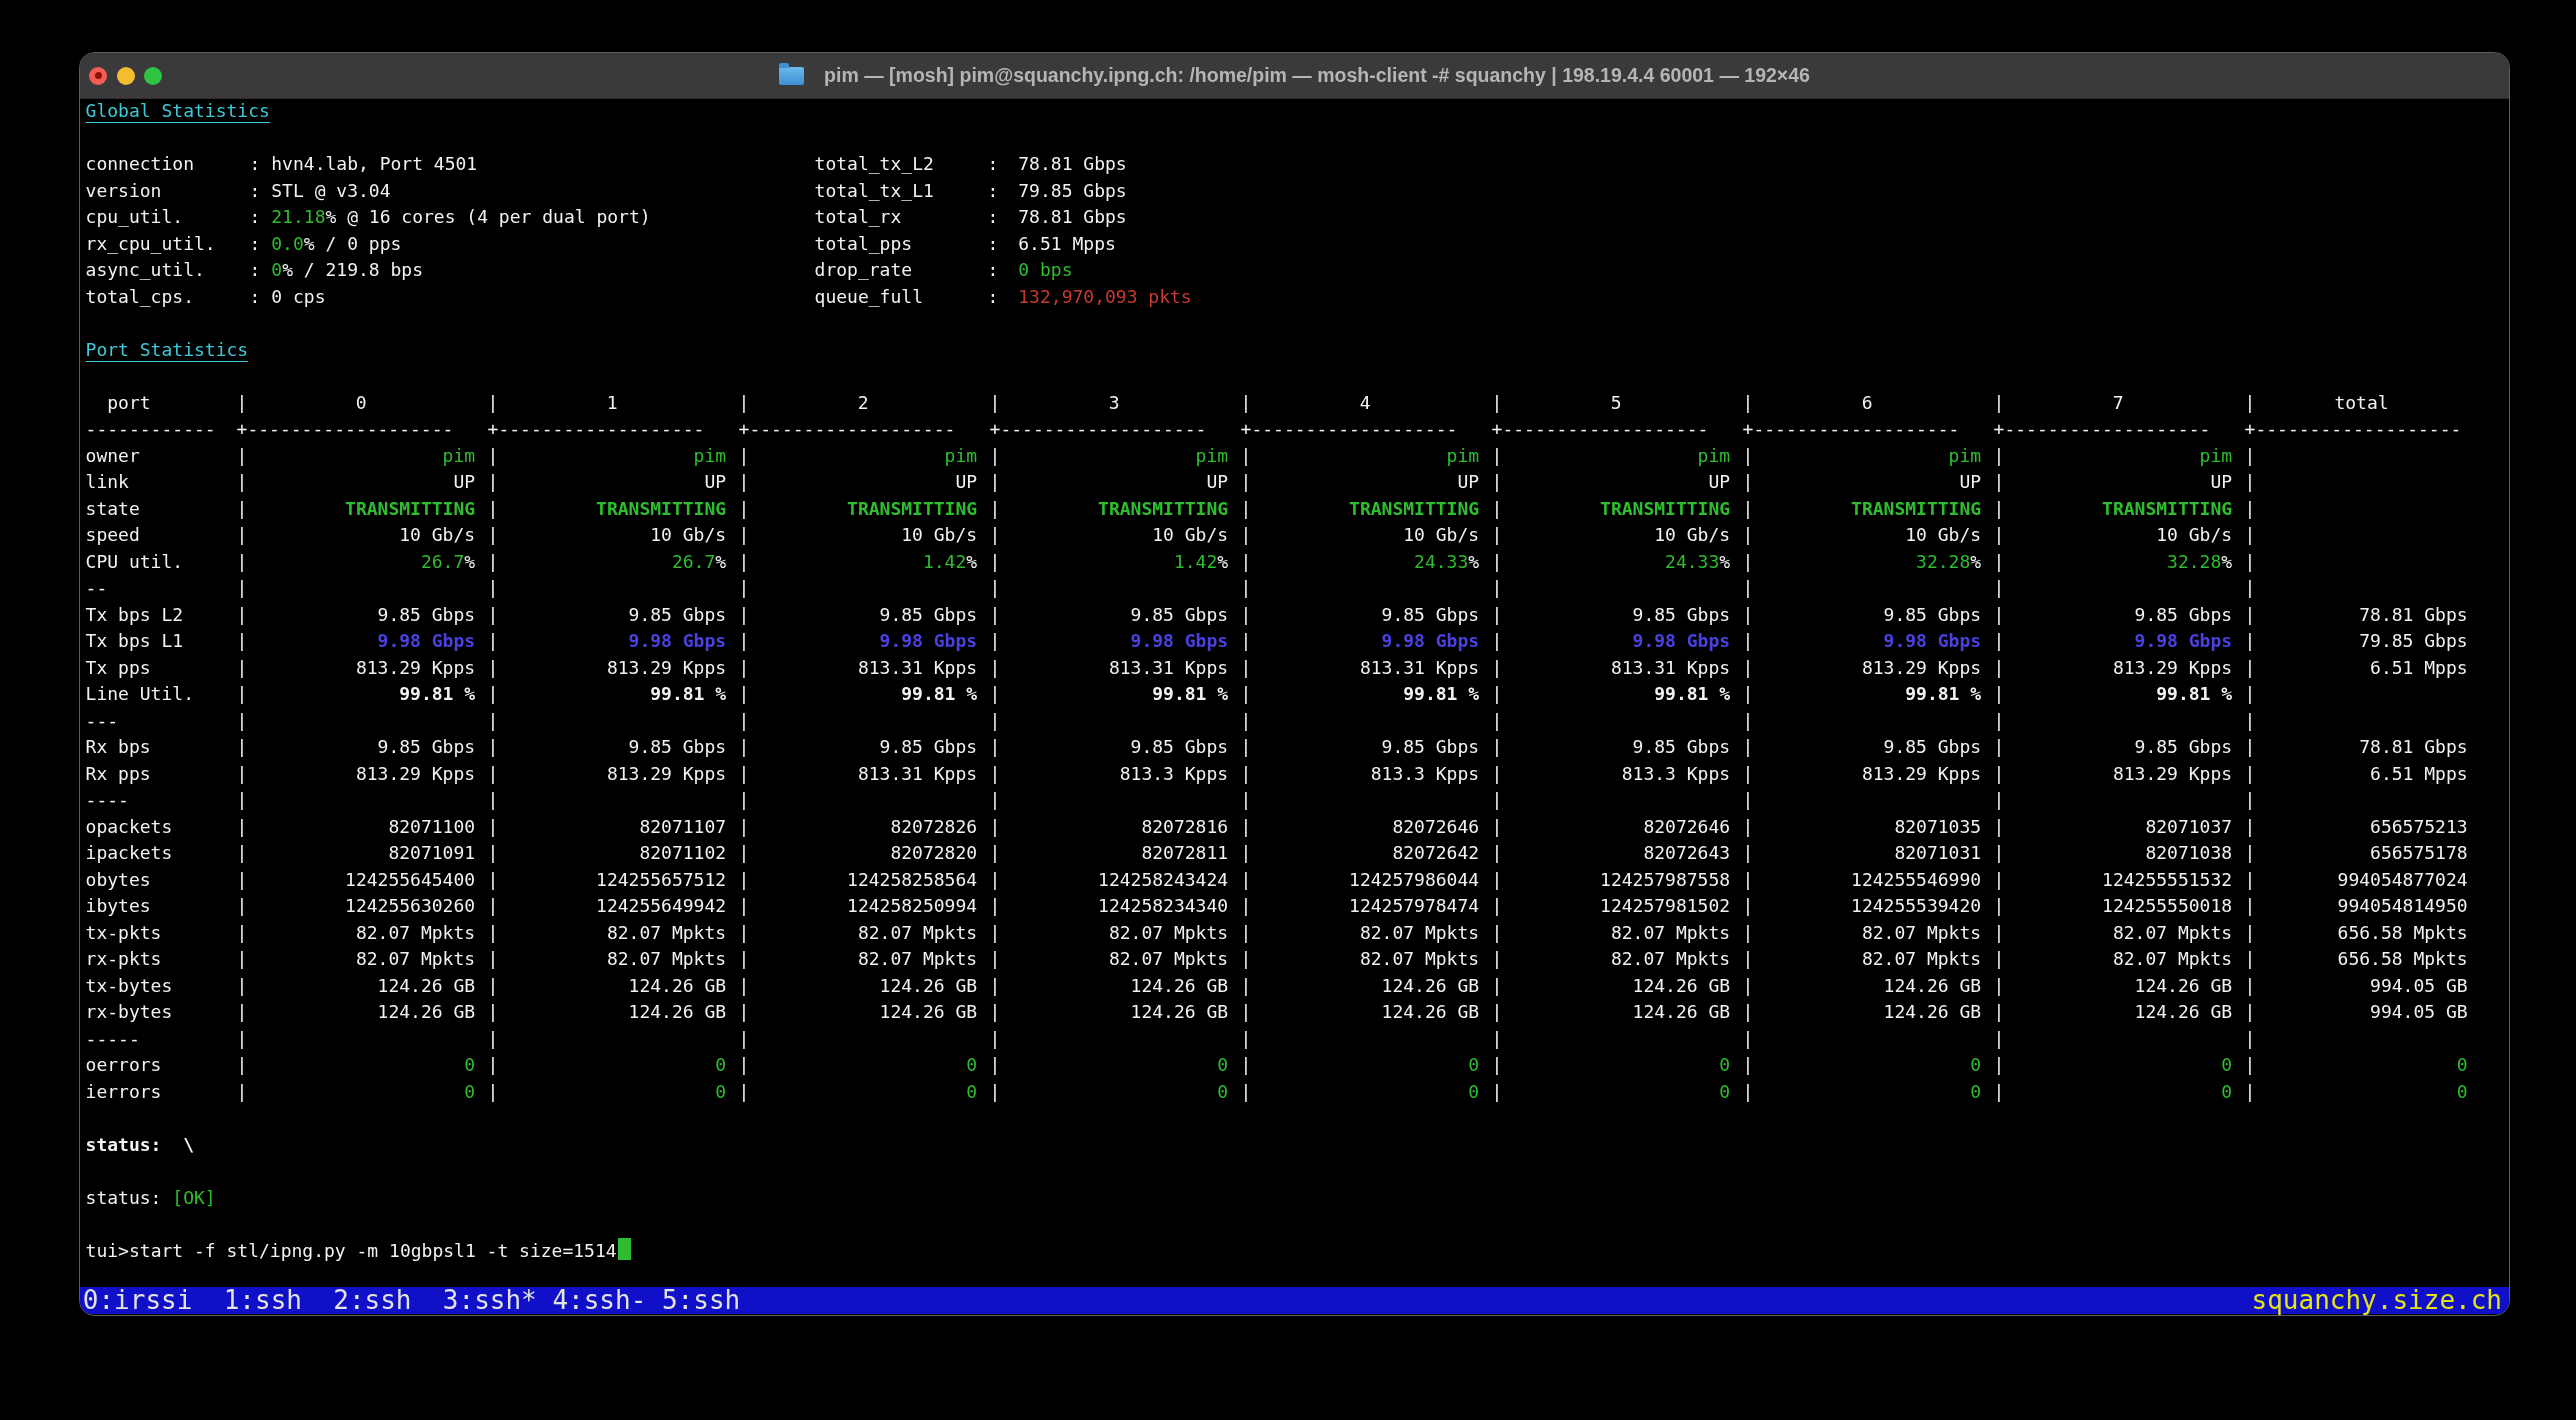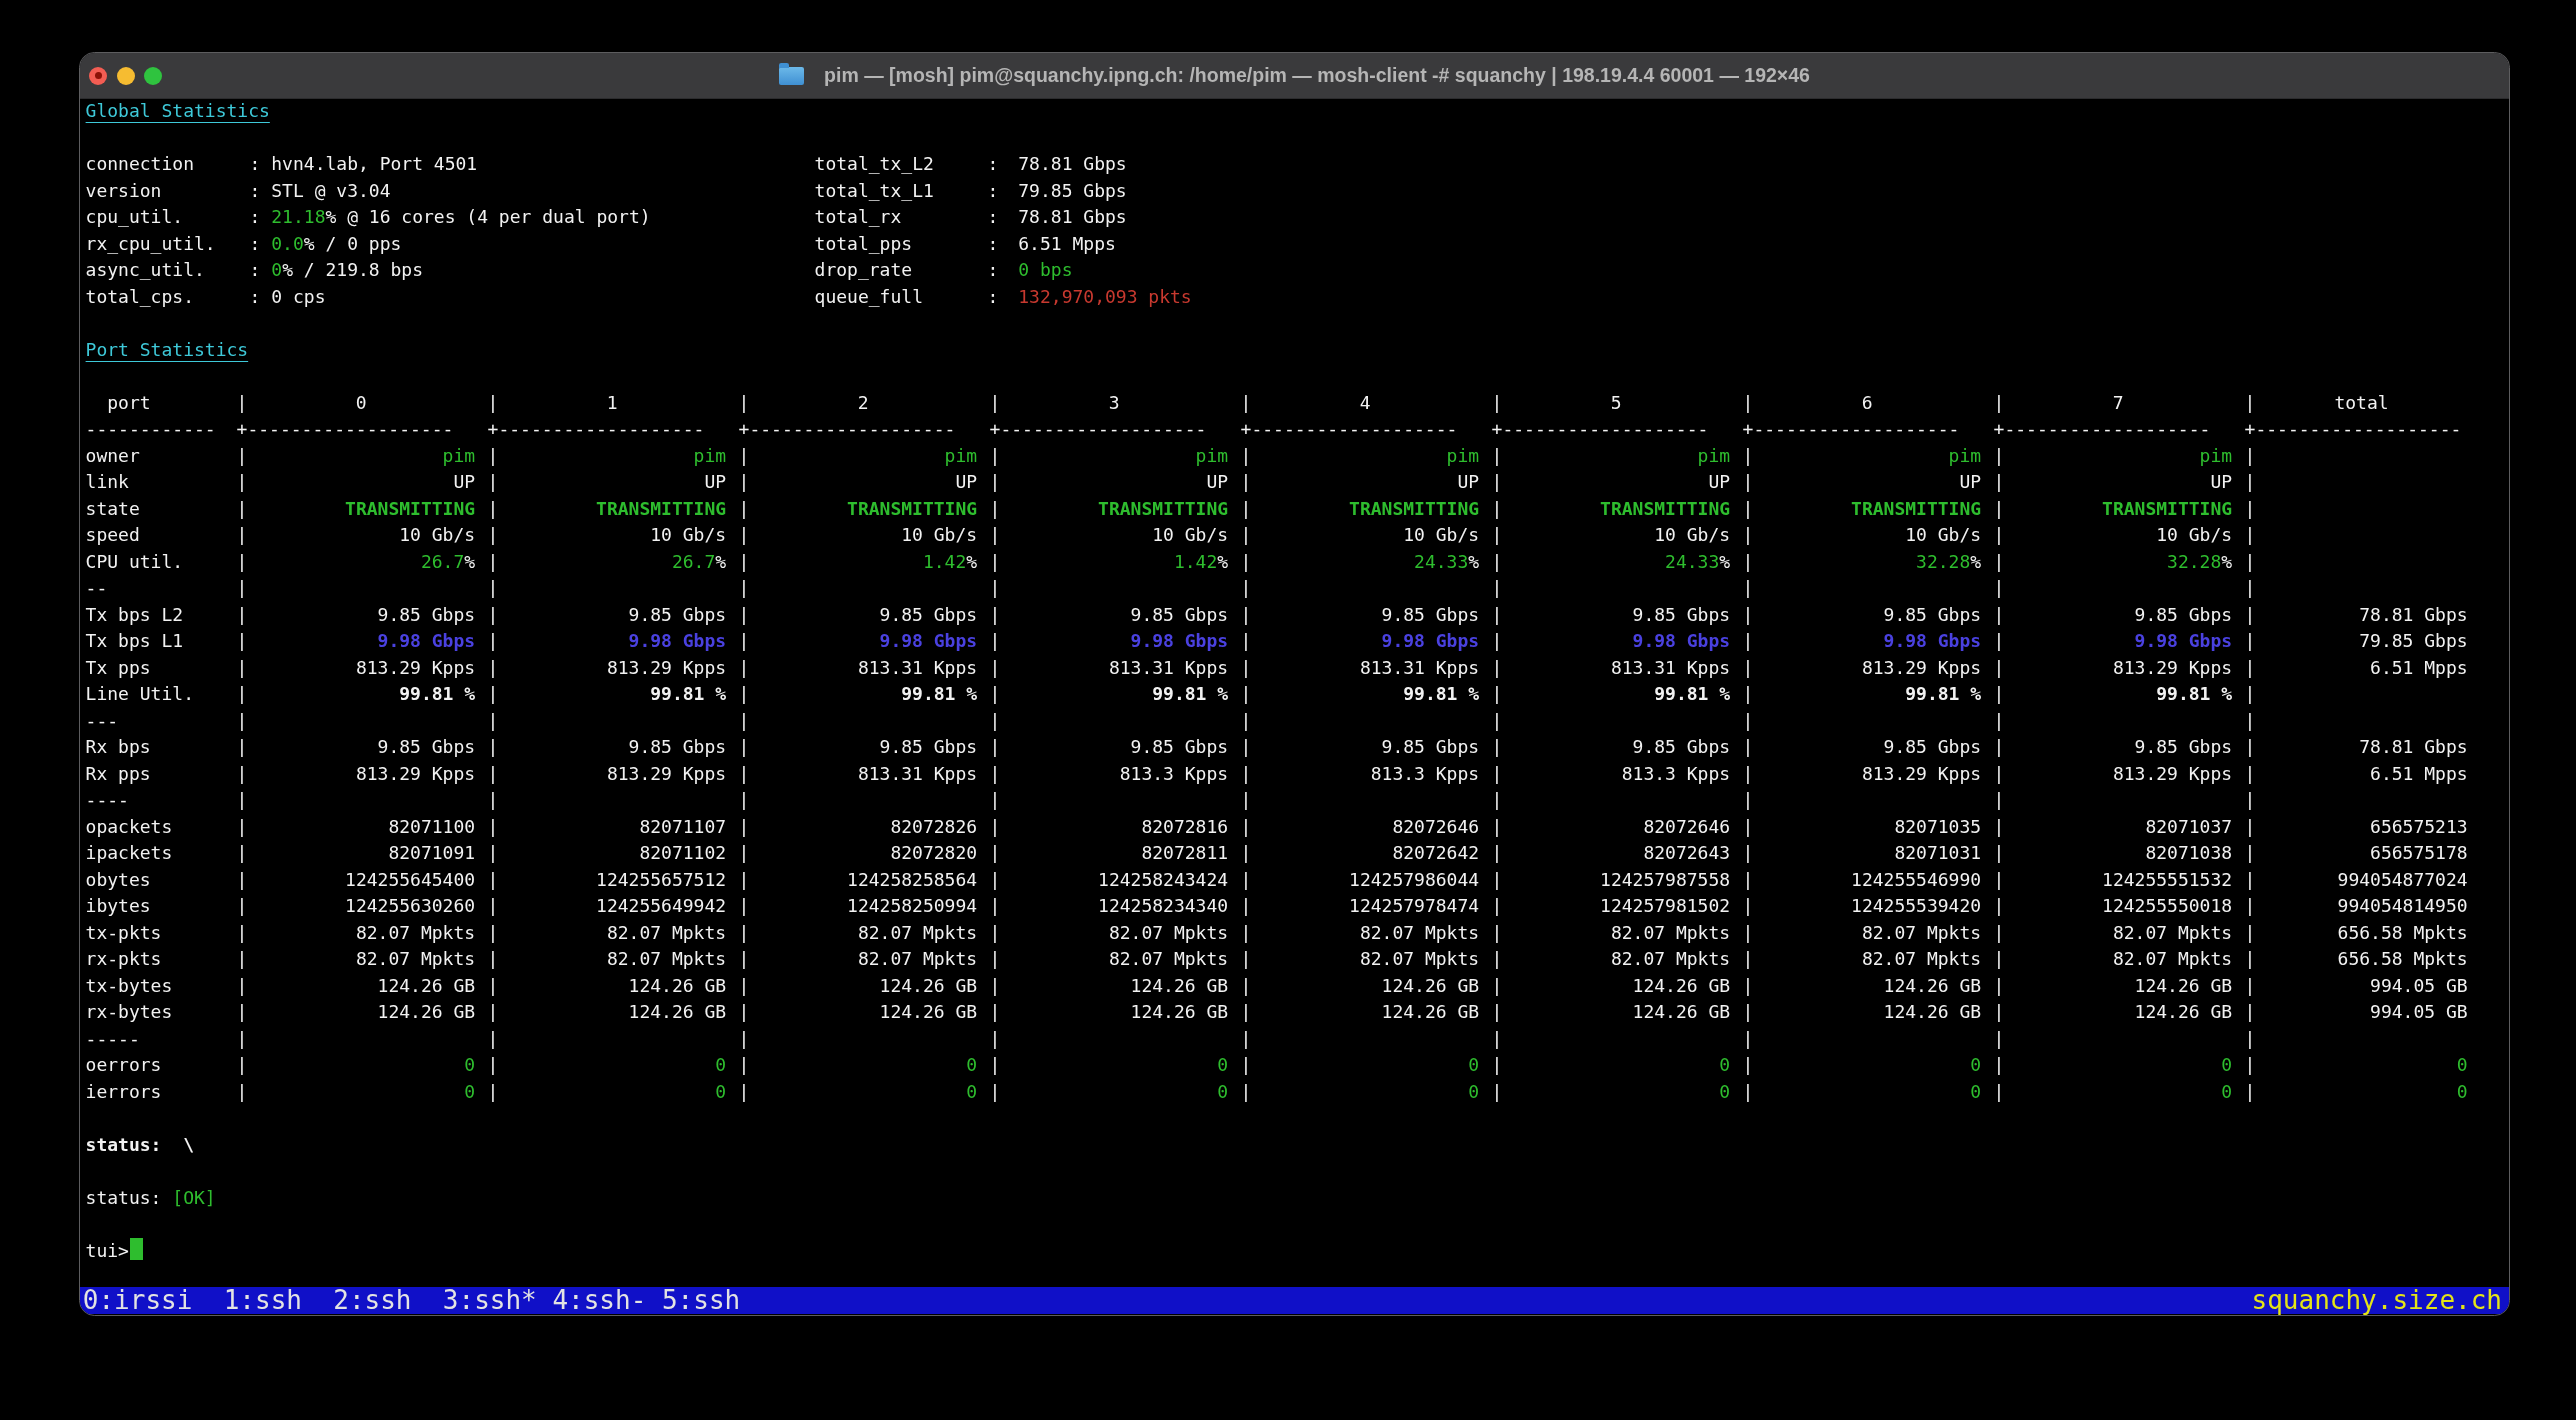--- a/index.html
+++ b/index.html
@@ -115,21 +115,21 @@
           <div class="line"><span class="tlabel">rx-bytes</span><div class="tcell"><span class="pipe">|</span><span class="tval"><span>124.26 GB</span></span><span class="trail"></span></div><div class="tcell"><span class="pipe">|</span><span class="tval"><span>124.26 GB</span></span><span class="trail"></span></div><div class="tcell"><span class="pipe">|</span><span class="tval"><span>124.26 GB</span></span><span class="trail"></span></div><div class="tcell"><span class="pipe">|</span><span class="tval"><span>124.26 GB</span></span><span class="trail"></span></div><div class="tcell"><span class="pipe">|</span><span class="tval"><span>124.26 GB</span></span><span class="trail"></span></div><div class="tcell"><span class="pipe">|</span><span class="tval"><span>124.26 GB</span></span><span class="trail"></span></div><div class="tcell"><span class="pipe">|</span><span class="tval"><span>124.26 GB</span></span><span class="trail"></span></div><div class="tcell"><span class="pipe">|</span><span class="tval"><span>124.26 GB</span></span><span class="trail"></span></div><div class="tcell"><span class="pipe">|</span><span class="tval"><span>994.05 GB</span></span><span class="trail-total"></span></div></div>
           <div class="line"><span class="tlabel">-----</span><div class="tcell"><span class="pipe">|</span><span class="tval"></span><span class="trail"></span></div><div class="tcell"><span class="pipe">|</span><span class="tval"></span><span class="trail"></span></div><div class="tcell"><span class="pipe">|</span><span class="tval"></span><span class="trail"></span></div><div class="tcell"><span class="pipe">|</span><span class="tval"></span><span class="trail"></span></div><div class="tcell"><span class="pipe">|</span><span class="tval"></span><span class="trail"></span></div><div class="tcell"><span class="pipe">|</span><span class="tval"></span><span class="trail"></span></div><div class="tcell"><span class="pipe">|</span><span class="tval"></span><span class="trail"></span></div><div class="tcell"><span class="pipe">|</span><span class="tval"></span><span class="trail"></span></div><div class="tcell"><span class="pipe">|</span><span class="tval"></span><span class="trail-total"></span></div></div>
           <div class="line"><span class="tlabel">oerrors</span><div class="tcell"><span class="pipe">|</span><span class="tval"><span class="c-green">0</span></span><span class="trail"></span></div><div class="tcell"><span class="pipe">|</span><span class="tval"><span class="c-green">0</span></span><span class="trail"></span></div><div class="tcell"><span class="pipe">|</span><span class="tval"><span class="c-green">0</span></span><span class="trail"></span></div><div class="tcell"><span class="pipe">|</span><span class="tval"><span class="c-green">0</span></span><span class="trail"></span></div><div class="tcell"><span class="pipe">|</span><span class="tval"><span class="c-green">0</span></span><span class="trail"></span></div><div class="tcell"><span class="pipe">|</span><span class="tval"><span class="c-green">0</span></span><span class="trail"></span></div><div class="tcell"><span class="pipe">|</span><span class="tval"><span class="c-green">0</span></span><span class="trail"></span></div><div class="tcell"><span class="pipe">|</span><span class="tval"><span class="c-green">0</span></span><span class="trail"></span></div><div class="tcell"><span class="pipe">|</span><span class="tval"><span class="c-green">0</span></span><span class="trail-total"></span></div></div>
           <div class="line"><span class="tlabel">ierrors</span><div class="tcell"><span class="pipe">|</span><span class="tval"><span class="c-green">0</span></span><span class="trail"></span></div><div class="tcell"><span class="pipe">|</span><span class="tval"><span class="c-green">0</span></span><span class="trail"></span></div><div class="tcell"><span class="pipe">|</span><span class="tval"><span class="c-green">0</span></span><span class="trail"></span></div><div class="tcell"><span class="pipe">|</span><span class="tval"><span class="c-green">0</span></span><span class="trail"></span></div><div class="tcell"><span class="pipe">|</span><span class="tval"><span class="c-green">0</span></span><span class="trail"></span></div><div class="tcell"><span class="pipe">|</span><span class="tval"><span class="c-green">0</span></span><span class="trail"></span></div><div class="tcell"><span class="pipe">|</span><span class="tval"><span class="c-green">0</span></span><span class="trail"></span></div><div class="tcell"><span class="pipe">|</span><span class="tval"><span class="c-green">0</span></span><span class="trail"></span></div><div class="tcell"><span class="pipe">|</span><span class="tval"><span class="c-green">0</span></span><span class="trail-total"></span></div></div>
         </div>
       <div class="line"></div>
       <div class="line"><span class="bold">status:</span><span>  </span><span class="bold">\</span></div>
       <div class="line"></div>
       <div class="line"><span>status:</span><span> </span><span class="c-green">[OK]</span></div>
       <div class="line"></div>
-      <div class="line"><span>tui&gt;</span><span class="cursor"></span></div>
+      <div class="line"><span>tui&gt;</span><span>start -f stl/ipng.py -m 10gbpsl1 -t size=1514</span><span class="cursor"></span></div>
     </div>
 
     <div class="statusbar">
       <span class="sbleft">0:irssi  1:ssh  2:ssh  3:ssh* 4:ssh- 5:ssh</span>
       <span class="sbright">squanchy.size.ch</span>
     </div>
 
   </div>
 </div>
 

